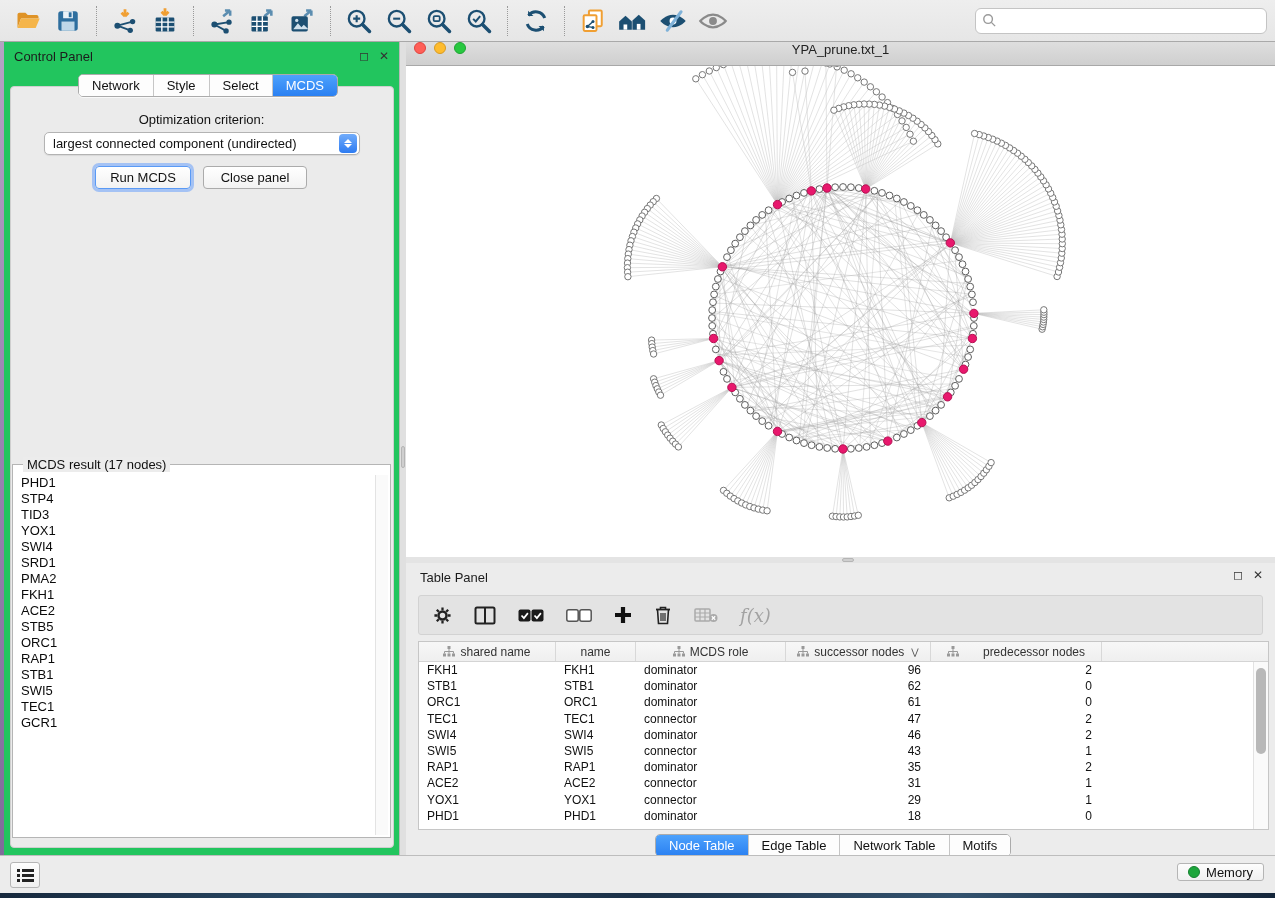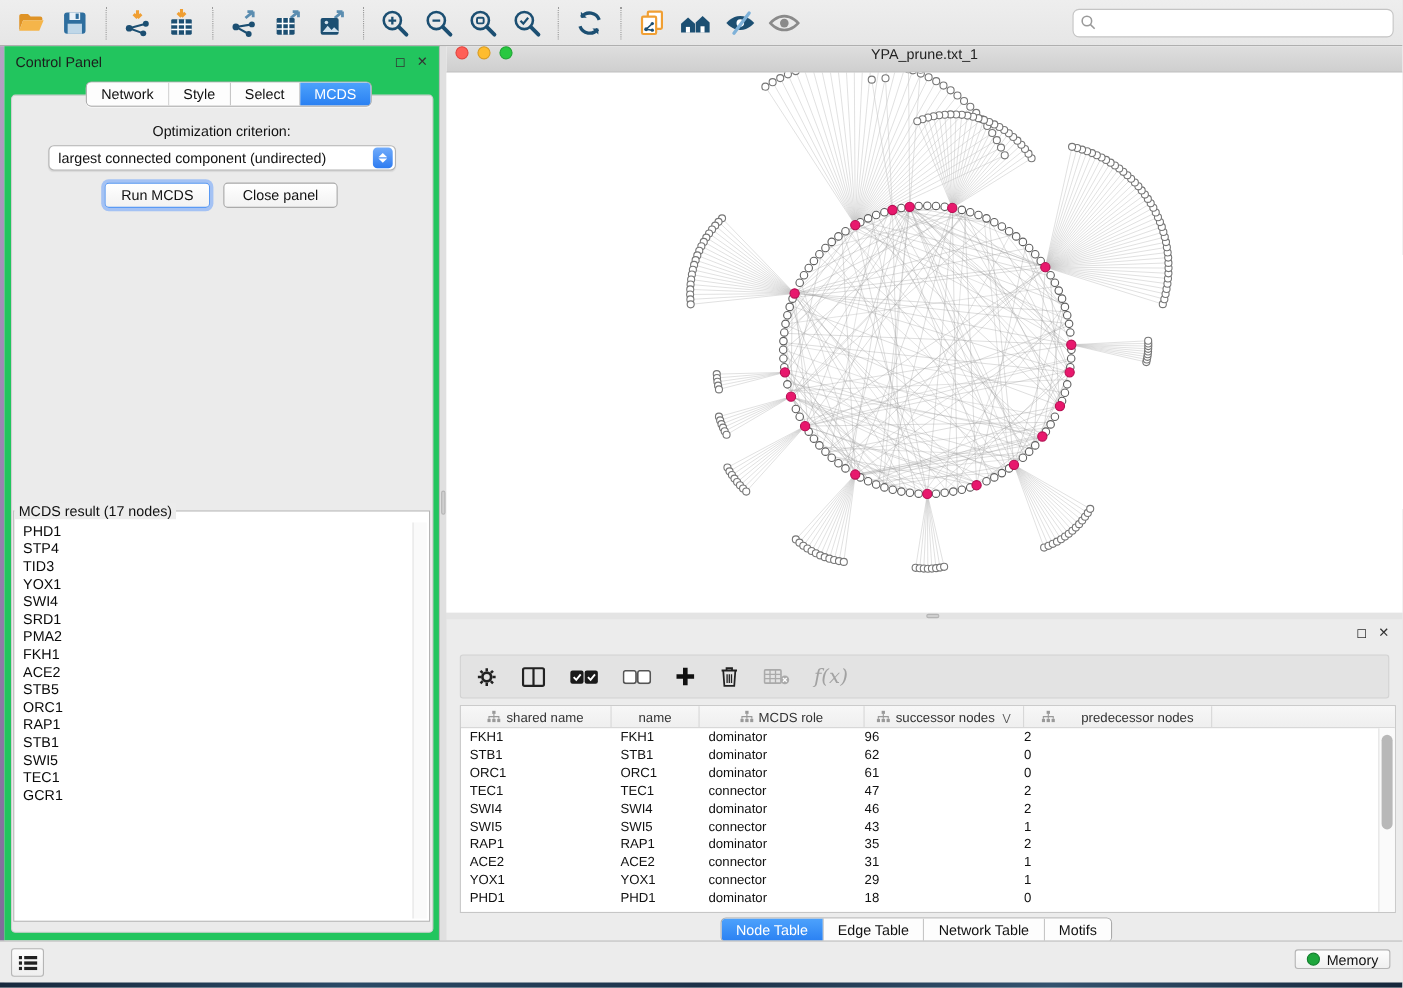--- a/index.html
+++ b/index.html
@@ -31,21 +31,21 @@
   #opt-label { position:absolute; left:0; top:70px; width:100%; text-align:center; font-size:13px; color:#111; }
   #opt-select { position:absolute; left:40px; top:90px; width:316px; height:23px; background:#fff; border:1px solid #b3b3b3; border-radius:5px; display:flex; align-items:center; font-size:13px; color:#111; padding-left:8px; box-shadow:0 1px 1px rgba(0,0,0,.08); }
   #opt-select .stepper { margin-left:auto; margin-right:2px; width:18px; height:19px; border-radius:4px; background:linear-gradient(#71acfb,#2d7bf1); display:flex; flex-direction:column; align-items:center; justify-content:center; gap:1px; }
   .stepper i { width:0; height:0; border-left:4px solid transparent; border-right:4px solid transparent; }
   .stepper .up { border-bottom:4px solid #fff; }
   .stepper .dn { border-top:4px solid #fff; }
   .pushbtn { position:absolute; top:124px; height:23px; background:linear-gradient(#ffffff,#f2f2f2); border:1px solid #ababab; border-radius:4px; font-size:13px; color:#111; display:flex; align-items:center; justify-content:center; padding:0 14px; cursor:default; }
   #run-btn { left:91px; width:96px; border-color:#5a9af5; box-shadow:0 0 0 3px rgba(77,144,254,.45); }
   #close-btn { left:199px; width:104px; }
   #mcds-fieldset { position:absolute; left:8px; top:422px; width:379px; height:374px; border:1px solid #b5b5b5; background:#fff; }
-  #mcds-legend { position:absolute; left:0; top:-8px; background:#ececec; padding:0 4px; font-size:13px; color:#111; }
+  #mcds-legend { position:absolute; left:10px; top:-8px; background:#ececec; padding:0 4px; font-size:13px; color:#111; }
   #mcds-list { position:absolute; left:2px; top:10px; width:360px; bottom:2px; overflow:hidden; background:#fff; }
   .mitem { font-size:13px; line-height:16px; padding-left:6px; color:#0a0a0a; }
   #mcds-scroll { position:absolute; right:2px; top:10px; width:13px; bottom:2px; background:#fafafa; border-left:1px solid #e3e3e3; }
 
   
   #vsplit { position:absolute; left:400px; top:42px; width:6px; height:813px; background:#e0e0e0; }
   #vsplit .grip { position:absolute; left:1px; top:404px; width:4px; height:22px; background:#cFcFcF; border:1px solid #b5b5b5; border-radius:2px; }
   #hsplit { position:absolute; left:406px; top:557px; width:869px; height:6px; background:#e4e4e4; }
   #hsplit .grip { position:absolute; left:436px; top:1px; width:12px; height:4px; background:#cfcfcf; border:1px solid #b5b5b5; border-radius:2px; }
 
@@ -65,21 +65,21 @@
   .tp-ic { display:flex; align-items:center; justify-content:center; height:28px; }
   .fx { font-family:"DejaVu Serif",serif; font-style:italic; font-size:18px; color:#a2a2a2; }
   #tbl { position:absolute; left:12px; top:78px; width:851px; height:189px; background:#fff; border:1px solid #c6c6c6; }
   #tbl-head { display:flex; height:20px; background:linear-gradient(#f7f7f7,#efefef); border-bottom:1px solid #d4d4d4; font-size:12px; color:#333; }
   .th { display:flex; align-items:center; justify-content:center; gap:5px; border-right:1px solid #d8d8d8; height:100%; overflow:hidden; }
   .th .sort { font-size:9px; color:#555; margin-left:2px; }
   .c1 { width:137px; } .c2 { width:80px; } .c3 { width:150px; } .c4 { width:145px; } .c5 { width:171px;gap:24px; } .c6 { flex:1; border-right:none; }
   #tbl-body { position:absolute; left:0; top:20px; right:15px; bottom:0; overflow:hidden; }
   .trow { display:flex; height:16.2px; font-size:12px; color:#111; align-items:center; }
   .trow .c { padding-left:8px; overflow:hidden; white-space:nowrap; }
-  .trow .num { text-align:left; padding-right:10px; padding-left:0; }
+  .trow .num { text-align:right; padding-right:10px; padding-left:0; }
   #tbl-scroll { position:absolute; right:0; top:20px; width:15px; bottom:0; background:#fafafa; border-left:1px solid #e2e2e2; }
   #tbl-scroll .thumb { position:absolute; left:2px; top:6px; width:10px; height:86px; background:#b8b8b8; border-radius:6px; }
   #tp-tabs { left:249px; top:271px; }
   #tp-header-icons { position:absolute; right:12px; top:6px; display:flex; gap:10px; color:#333; }
 
   
   #status-bar { position:absolute; left:0; top:855px; width:1275px; height:38px; background:#ececec; border-top:1px solid #bdbdbd; }
   #sb-list-btn { position:absolute; left:10px; top:6px; width:30px; height:26px; background:linear-gradient(#fcfcfc,#efefef); border:1px solid #b5b5b5; border-radius:3px; display:flex; align-items:center; justify-content:center; }
   #sb-memory { position:absolute; right:11px; top:7px; height:18px; background:linear-gradient(#fdfdfd,#f0f0f0); border:1px solid #b5b5b5; border-radius:3px; display:flex; align-items:center; gap:6px; padding:0 10px; font-size:13px; color:#111; }
   #sb-memory .dot { width:12px; height:12px; border-radius:50%; background:#1da63c; border:1px solid #158030; }
@@ -585,20 +585,23 @@
           <circle cx="566.4" cy="272.5" r="4.2" fill="#e8186d" stroke="#b60f52" stroke-width="1"></circle>
         </svg>
     </div>
   </div>
 
   <div id="hsplit">
       <div class="grip"></div>
     </div>
 
   <div id="table-panel">
+    <div class="panel-header" style="padding-left:14px;">
+      <span>Table Panel</span>
+    </div>
     <div id="tp-header-icons">
       <span class="ph-ic">◻</span>
       <span class="ph-ic">✕</span>
     </div>
 
     <div id="tp-toolbar">
       <span class="tp-ic">
         <svg width="19" height="19" viewBox="0 0 20 20">
             <circle cx="10" cy="10" r="4.2" fill="none" stroke="#222" stroke-width="2.6"></circle>
             <g stroke="#222" stroke-width="2.4">

